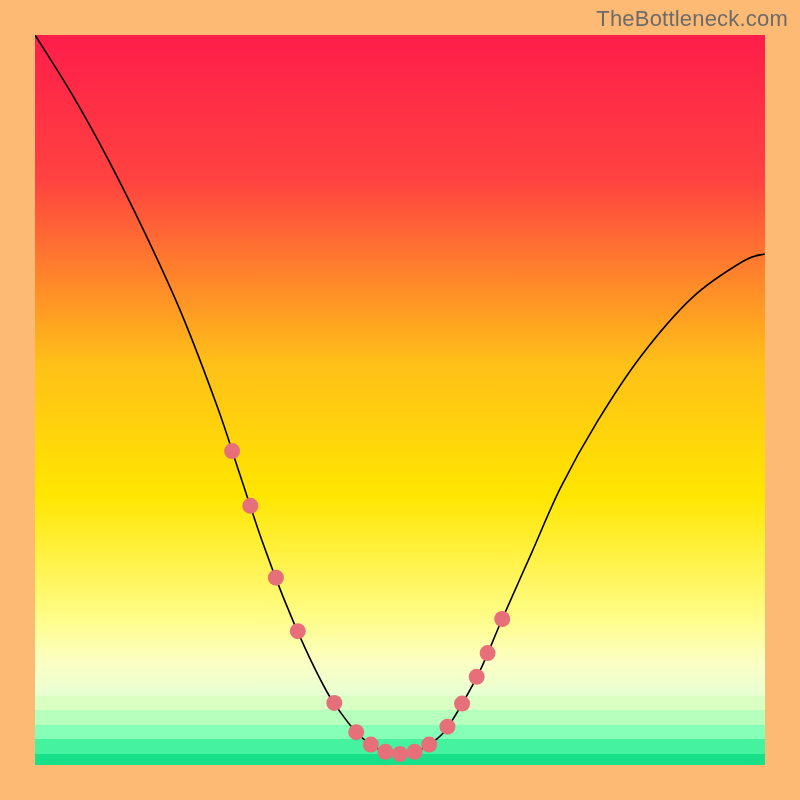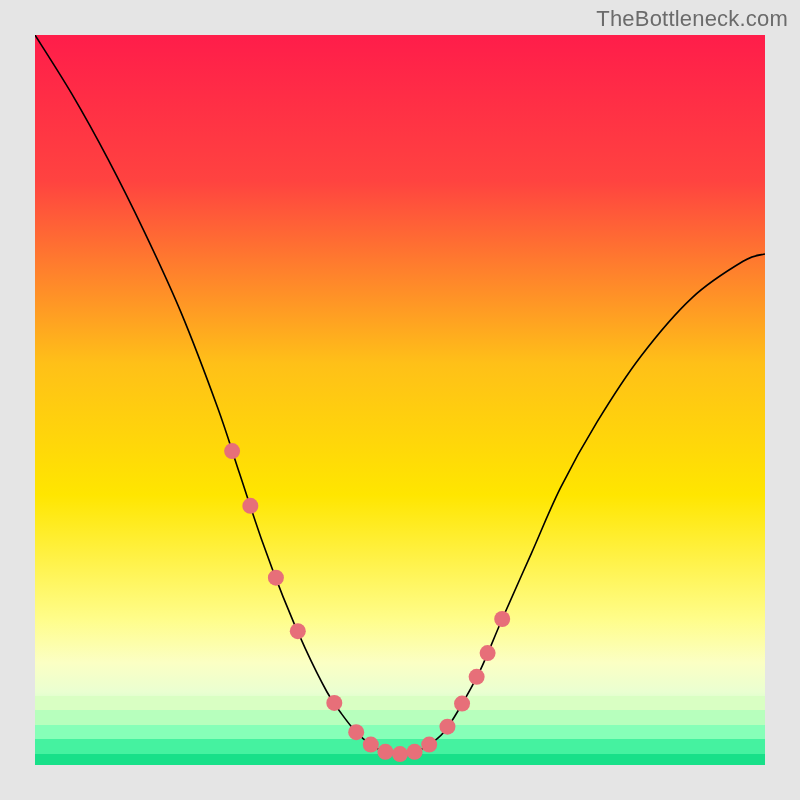--- a/index.html
+++ b/index.html
@@ -8,21 +8,21 @@
     width: 800px;
     height: 800px;
     overflow: hidden;
     font-family: Arial, Helvetica, sans-serif;
     background: #000;
   }
   .root {
     position: relative;
     width: 800px;
     height: 800px;
-    background: #e5e5e5;
+    background: #fdba74;
   }
   .plot-area {
     position: absolute;
     left: 35px;
     top: 35px;
     width: 730px;
     height: 730px;
     overflow: hidden;
   }
   .gradient {

